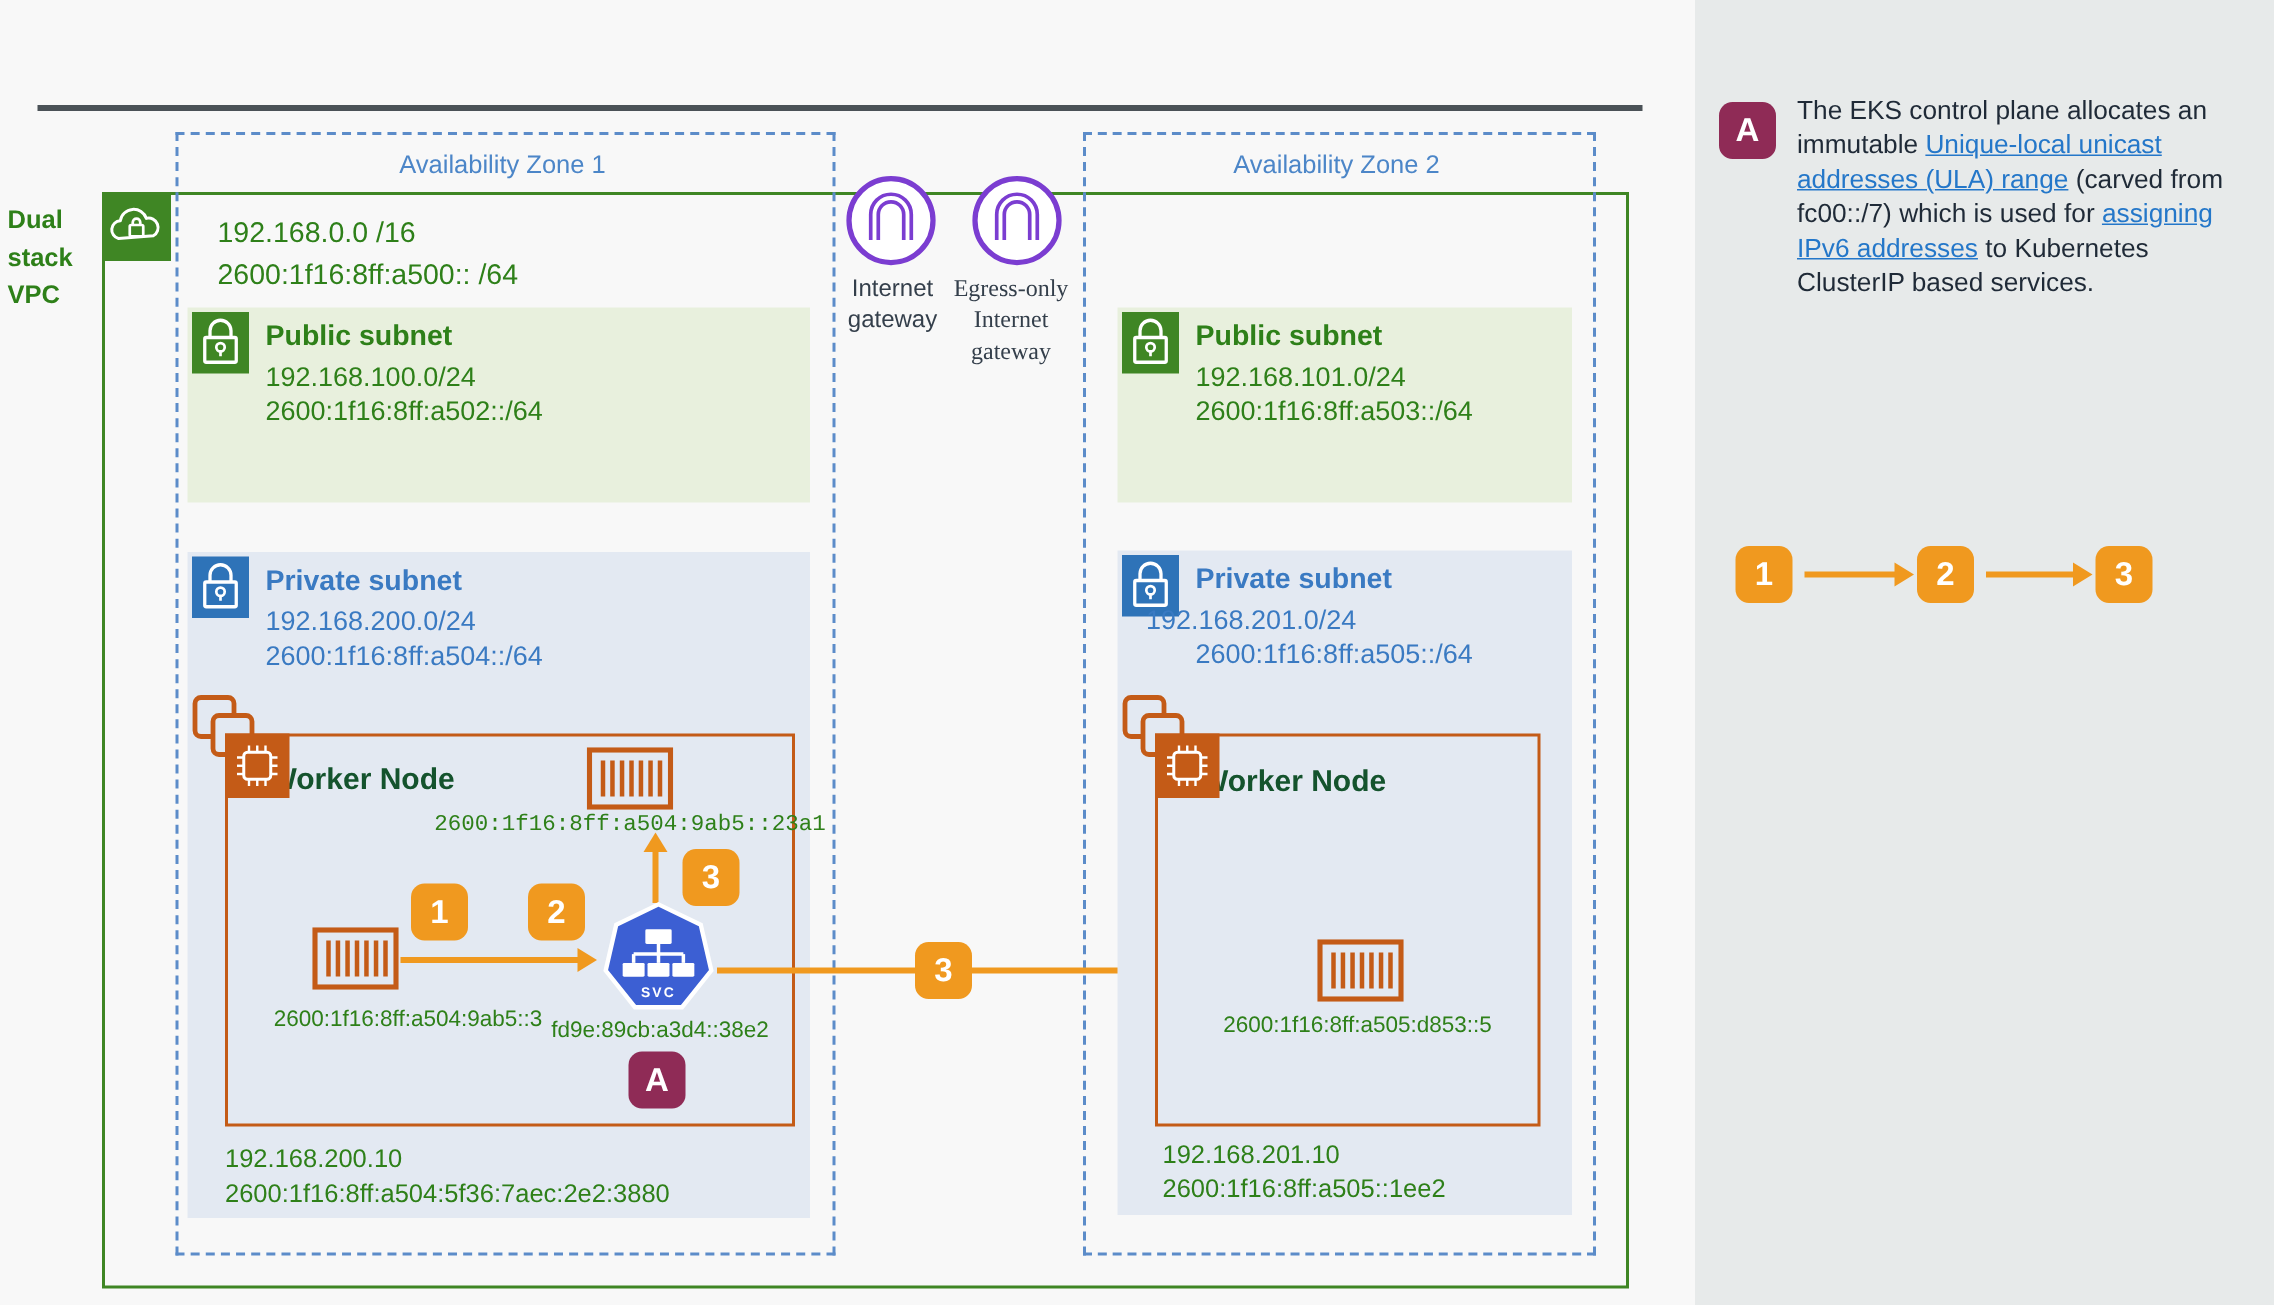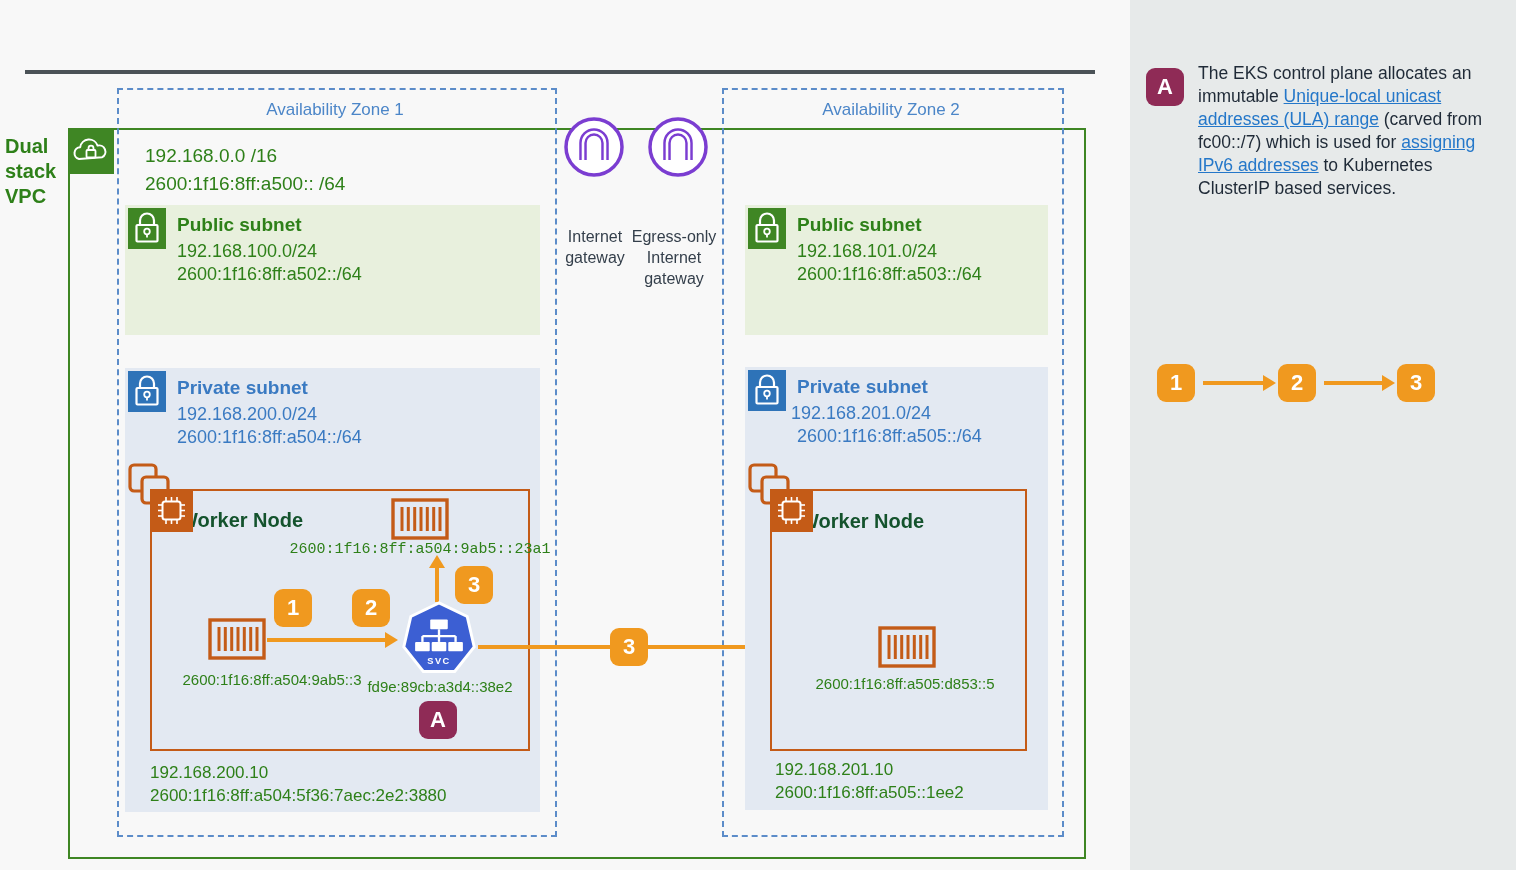--- a/index.html
+++ b/index.html
@@ -13,21 +13,21 @@
   .rule{background:#4b5257;height:4px;}
   .green-txt{color:#2e8019;}
   .blue-txt{color:#3a7ac2;}
   .az-label{color:#4c86c8;font-size:17px;text-align:center;}
   .orange-txt{color:#14532d;margin-top:44px;}
   .sub-title{font-size:19px;font-weight:600;}
   .cidr{font-size:18px;line-height:23px;}
   .vpc-cidr{font-size:19px;line-height:27px;}
   .pod-addr{font-size:15px;color:#2e8019;text-align:center;}
   .node-ip{font-size:17px;line-height:23px;color:#2e8019;}
-  .gw-label{font-size:16px;line-height:21px;color:#343f4b;text-align:center;margin-top:44px;}
+  .gw-label{font-size:16px;line-height:21px;color:#343f4b;text-align:center;}
 
   
   .vpc-box{border:2px solid #3f8624;}
   .az-box{border:2px dashed #5c8cc9;}
   .pub-box{background:#e8f0dd;}
   .priv-box{background:#e3e9f2;}
   .worker-box{border:2px solid #c45b17;}
 
   .icon-sq{display:flex;align-items:center;justify-content:center;}
   .green-sq{background:#3f8624;}
@@ -66,21 +66,21 @@
   <div class="abs vpc-box" style="left:68px;top:128px;width:1014px;height:727px;"></div>
 
   <div class="abs icon-sq green-sq" style="left:68px;top:128px;width:46px;height:46px;">
     <svg width="46" height="46" viewBox="0 0 46 46">
       <path d="M11,31 a6,6 0 0 1 1.2,-11.8 a9,9 0 0 1 17.4,-1.6 a6.3,6.3 0 0 1 4.6,11.6 z" fill="none" stroke="#ffffff" stroke-width="2" stroke-linejoin="round"></path>
       <rect x="18.5" y="22" width="9" height="7.5" rx="1" fill="none" stroke="#ffffff" stroke-width="1.8"></rect>
       <path d="M20.5,22 v-1.8 a2.5,2.5 0 0 1 5,0 v1.8" fill="none" stroke="#ffffff" stroke-width="1.8"></path>
     </svg>
   </div>
 
-  <div class="abs green-txt" style="left:5px;top:134px;width:58px;font-size:20px;font-weight:bold;line-height:25px;">Dual stack VPC</div>
+  <div class="abs green-txt" style="left:5px;top:134px;width:58px;font-size:17px;font-weight:bold;line-height:25px;">Dual stack VPC</div>
 
   <div class="abs az-box" style="left:117px;top:88px;width:436px;height:745px;"></div>
   <div class="abs az-label" style="left:117px;top:100px;width:436px;">Availability Zone 1</div>
 
   <div class="abs az-box" style="left:722px;top:88px;width:338px;height:745px;"></div>
   <div class="abs az-label" style="left:722px;top:100px;width:338px;">Availability Zone 2</div>
 
   <div class="abs green-txt vpc-cidr" style="left:145px;top:142px;">192.168.0.0 /16</div>
   <div class="abs green-txt vpc-cidr" style="left:145px;top:170px;">2600:1f16:8ff:a500:: /64</div>
 
@@ -93,21 +93,21 @@
   </div>
   <div class="abs gw-label" style="left:550px;top:182px;width:90px;">Internet gateway</div>
 
   <div class="abs" style="left:647px;top:116px;">
     <svg width="62" height="62" viewBox="0 0 62 62">
       <circle cx="31" cy="31" r="28" fill="#ffffff" stroke="#7b3dd1" stroke-width="3.5"></circle>
       <path d="M20,44 V27 A11,11 0 0 1 42,27 V44" fill="none" stroke="#7b3dd1" stroke-width="7.5"></path>
       <path d="M20,44 V27 A11,11 0 0 1 42,27 V44" fill="none" stroke="#ffffff" stroke-width="2.6"></path>
     </svg>
   </div>
-  <div class="abs gw-label" style="left:630px;top:182px;width:88px;">Egress-only Internet gateway</div>
+  <div class="abs gw-label" style="left:630px;top:182px;width:88px;font-family:Liberation Serif, serif;">Egress-only Internet gateway</div>
 
   <div class="abs pub-box" style="left:125px;top:205px;width:415px;height:130px;"></div>
   <div class="abs icon-sq green-sq" style="left:128px;top:208px;width:38px;height:41px;">
     <svg width="38" height="41" viewBox="0 0 38 41">
       <path d="M12,17 v-4.5 a7,7 0 0 1 14,0 V17" fill="none" stroke="#fff" stroke-width="2.2"></path>
       <rect x="8.5" y="17" width="21" height="16.5" rx="1" fill="none" stroke="#fff" stroke-width="2.2"></rect>
       <circle cx="19" cy="23.5" r="2.8" fill="none" stroke="#fff" stroke-width="1.8"></circle>
       <line x1="19" y1="26.3" x2="19" y2="29.5" stroke="#fff" stroke-width="1.8"></line>
     </svg>
   </div>
@@ -238,21 +238,21 @@
   <div class="abs priv-box" style="left:745px;top:367px;width:303px;height:443px;"></div>
   <div class="abs icon-sq blue-sq" style="left:748px;top:370px;width:38px;height:41px;">
     <svg width="38" height="41" viewBox="0 0 38 41">
       <path d="M12,17 v-4.5 a7,7 0 0 1 14,0 V17" fill="none" stroke="#fff" stroke-width="2.2"></path>
       <rect x="8.5" y="17" width="21" height="16.5" rx="1" fill="none" stroke="#fff" stroke-width="2.2"></rect>
       <circle cx="19" cy="23.5" r="2.8" fill="none" stroke="#fff" stroke-width="1.8"></circle>
       <line x1="19" y1="26.3" x2="19" y2="29.5" stroke="#fff" stroke-width="1.8"></line>
     </svg>
   </div>
   <div class="abs blue-txt sub-title" style="left:797px;top:376px;">Private subnet</div>
-  <div class="abs blue-txt cidr" style="left:791px;top:402px;">192.168.201.0/24</div>
+  <div class="abs blue-txt cidr" style="left:764px;top:402px;">192.168.201.0/24</div>
   <div class="abs blue-txt cidr" style="left:797px;top:425px;">2600:1f16:8ff:a505::/64</div>
 
   <div class="abs" style="left:747px;top:462px;">
     <svg width="46" height="46" viewBox="0 0 46 46">
       <rect x="3" y="3" width="26" height="26" rx="4" fill="none" stroke="#c45b17" stroke-width="3.2"></rect>
       <rect x="15" y="15" width="26" height="26" rx="4" fill="#e3e9f2" stroke="#c45b17" stroke-width="3.2"></rect>
     </svg>
   </div>
   <div class="abs orange-txt" style="left:800px;top:466px;font-size:20px;font-weight:600;">Worker Node</div>
   <div class="abs worker-box" style="left:770px;top:489px;width:253px;height:258px;"></div>

